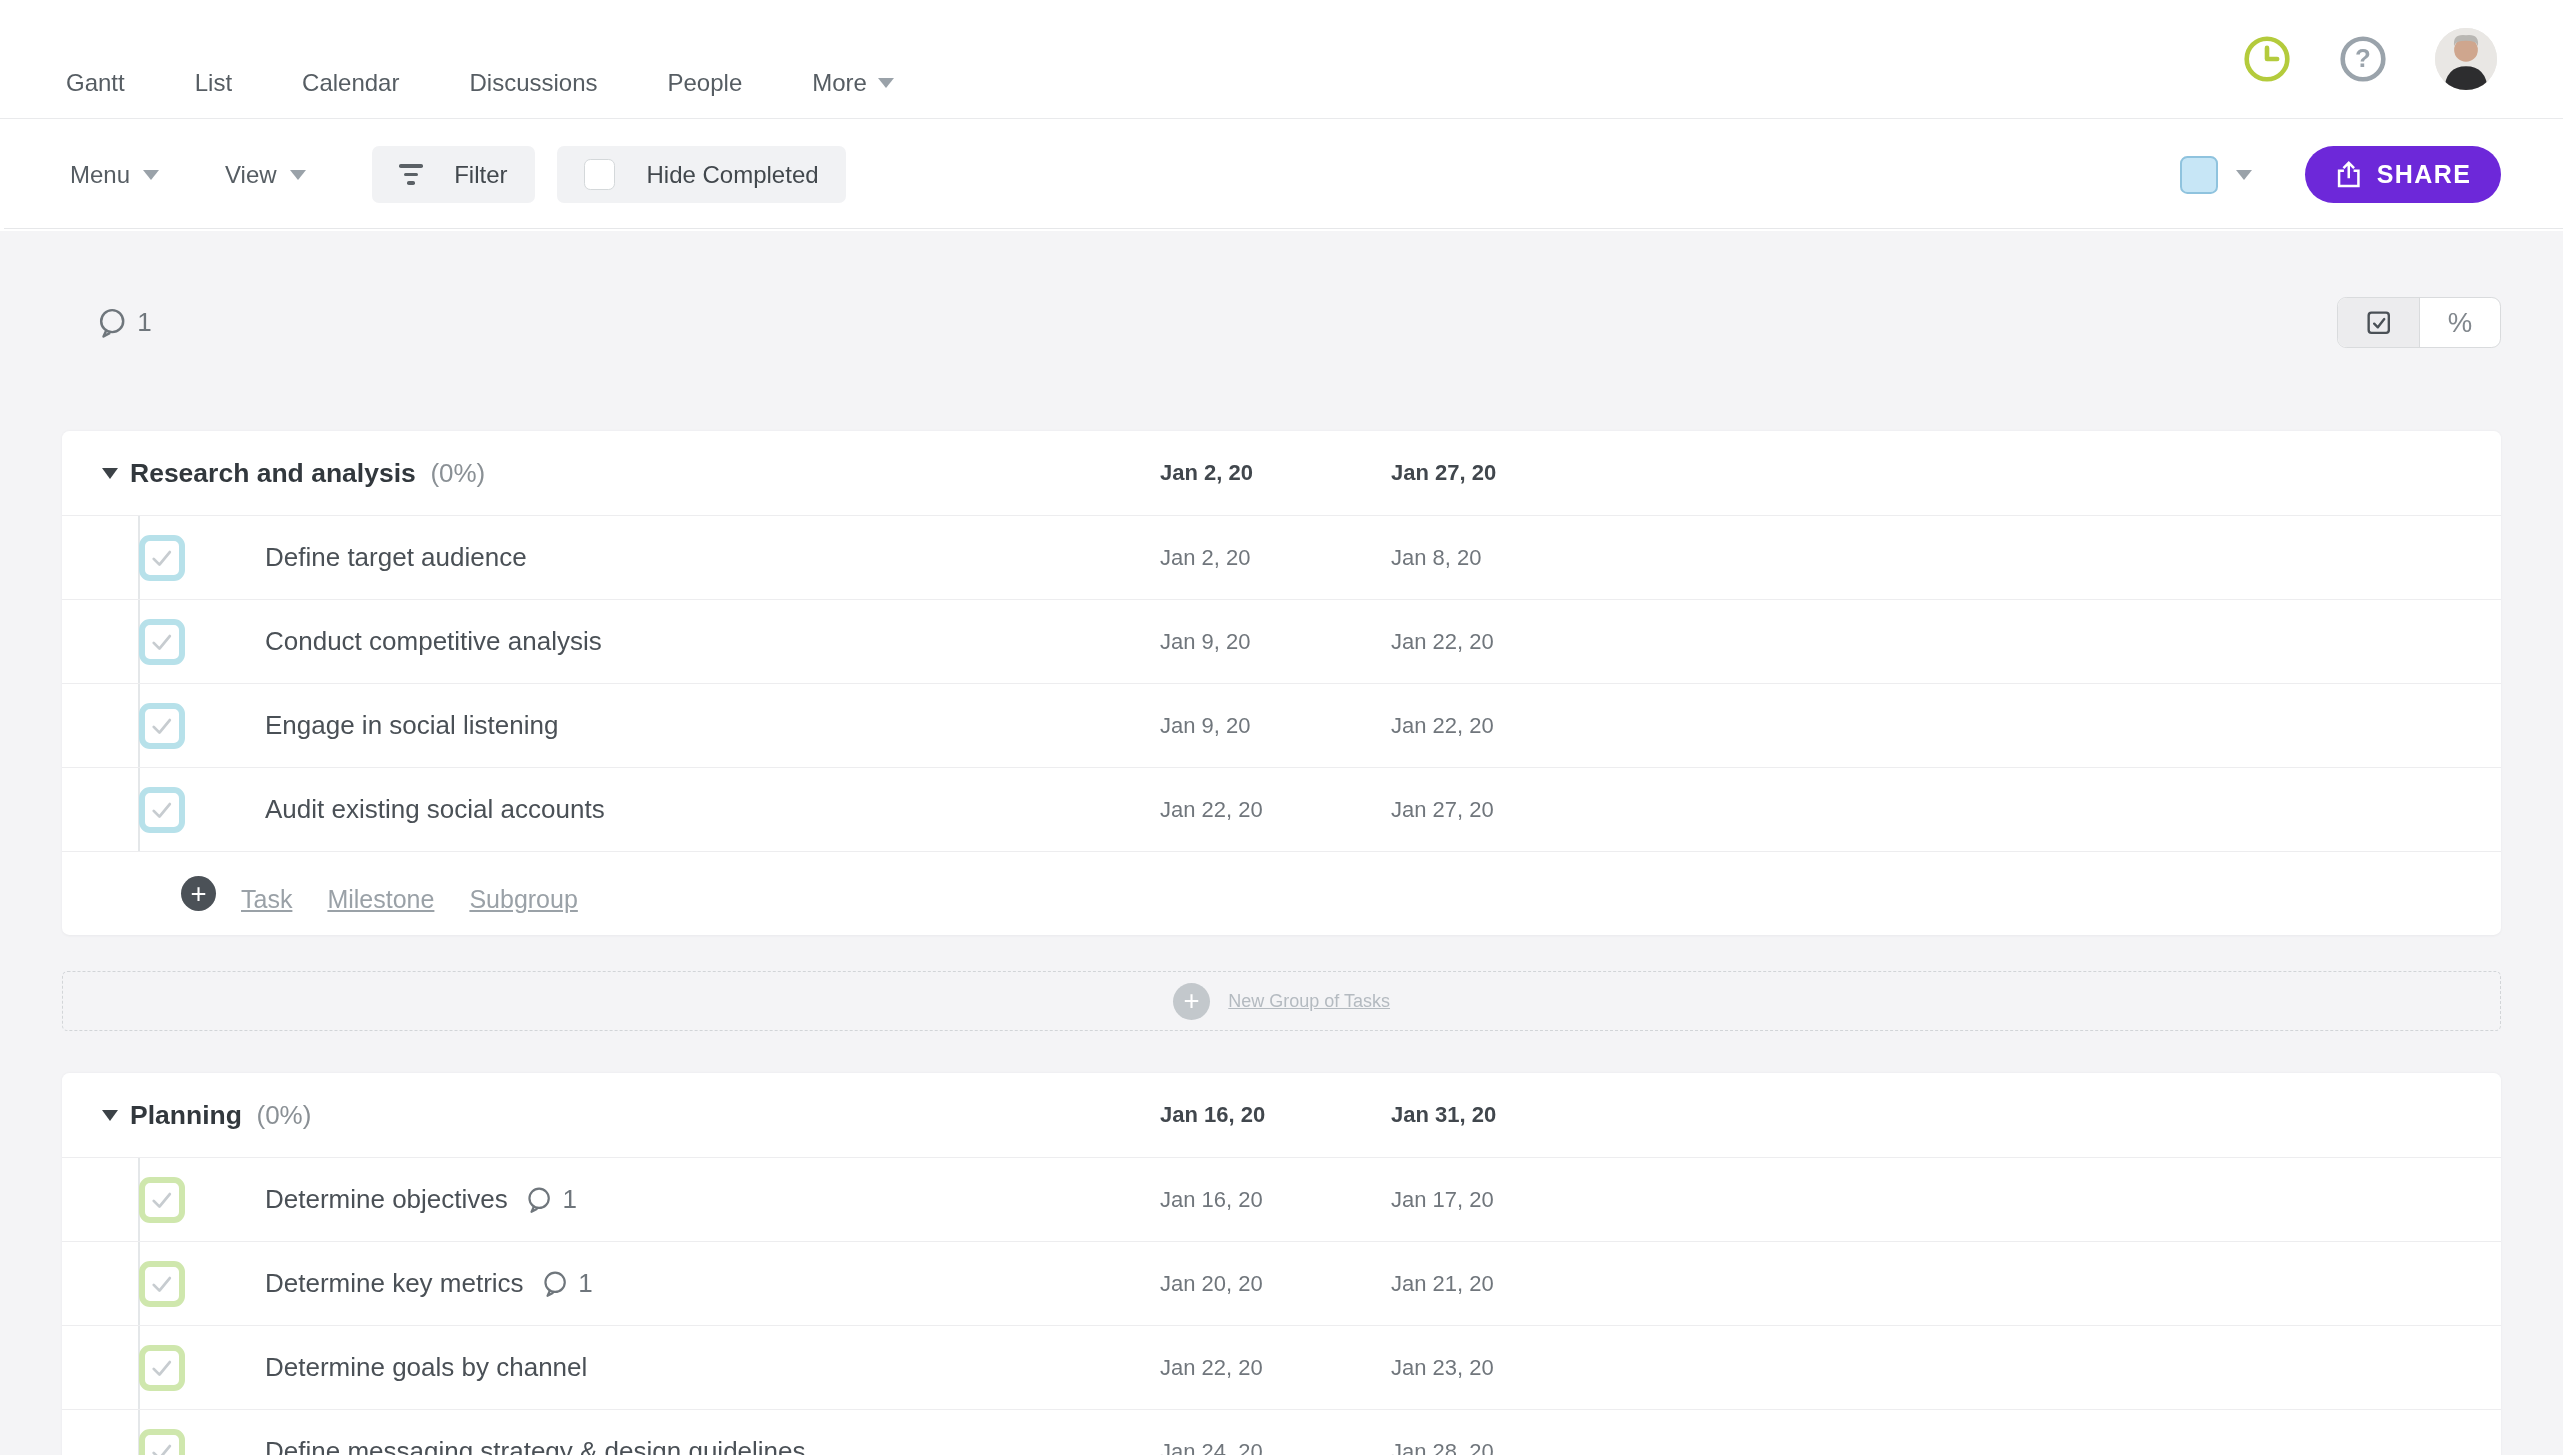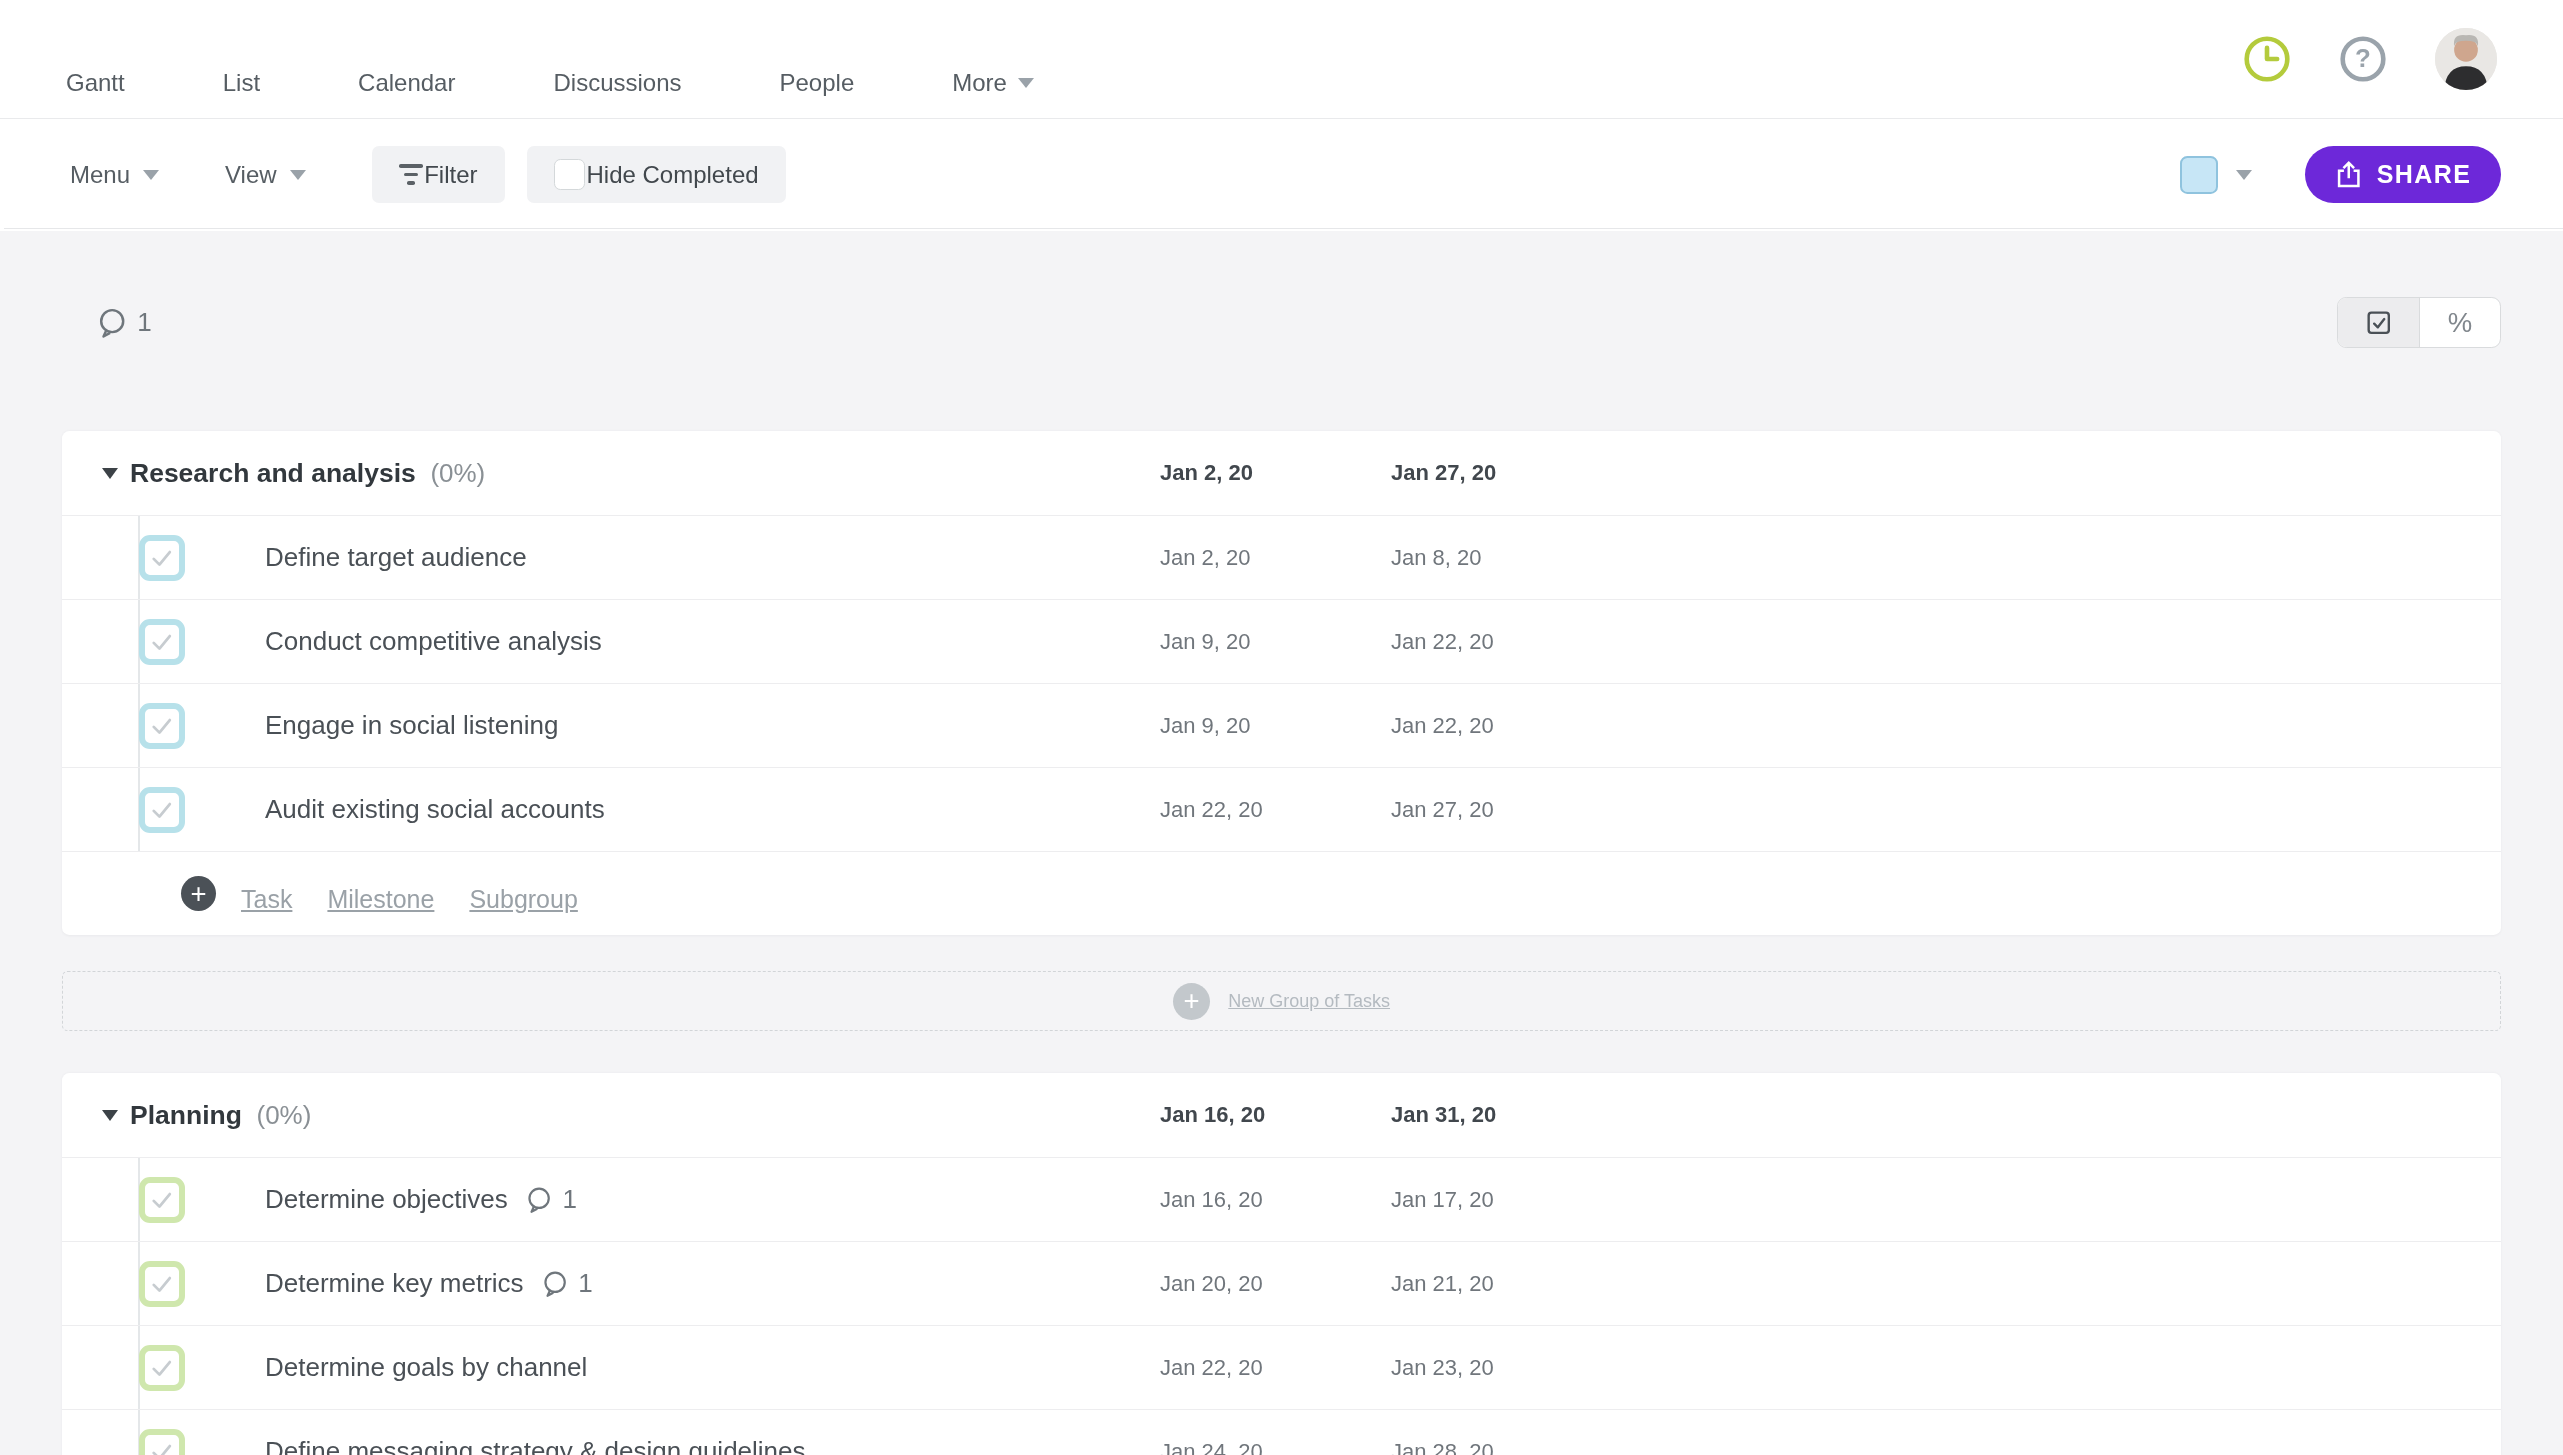--- a/index.html
+++ b/index.html
@@ -2,34 +2,34 @@
 <html style="font-size:14.6px"><head>
 <meta charset="utf-8">
 <style>
   html,body{margin:0;padding:0;background:#fff;}
   *{box-sizing:border-box;font-family:"Liberation Sans", sans-serif;}
   .screen{position:relative;width:2563px;height:1455px;overflow:hidden;background:#fff;}
 
   
   .topnav{position:absolute;top:0;left:0;width:2563px;height:119px;background:#fff;
           border-bottom:1.8px solid #e9eaec;display:flex;align-items:center;padding:0 66px;}
-  .topnav .navitems{display:flex;align-items:center;gap:98px;margin-top:48px;}
+  .topnav .navitems{display:flex;align-items:center;gap:70px;margin-top:48px;}
   .navitem{font-size:24px;color:#565d63;cursor:pointer;display:flex;align-items:center;gap:11px;}
   .caret-down{width:0;height:0;border-left:8.2px solid transparent;border-right:8.2px solid transparent;
               border-top:10px solid #9aa2a9;display:inline-block;}
   .topnav-right{margin-left:auto;display:flex;align-items:center;gap:48px;}
   .icon-circle{width:48px;height:48px;border-radius:50%;display:flex;align-items:center;justify-content:center;}
   .avatar{width:62px;height:62px;border-radius:50%;overflow:hidden;background:#e9e7e4;}
 
   
   .toolbar{position:absolute;top:121px;left:4px;width:2563px;height:108px;background:#fff;
            border-bottom:1.8px solid #e6e7e9;display:flex;align-items:center;padding:0 66px;}
   .tool-dd{display:flex;align-items:center;gap:13px;font-size:24px;color:#565d63;margin-right:66px;cursor:pointer;}
   .pill{height:57px;border-radius:7px;background:#f1f2f4;display:flex;align-items:center;
-        padding:0 27.5px;font-size:24px;color:#42484d;gap:1px;cursor:pointer;margin-right:22px;}
+        padding:0 27.5px;font-size:24px;color:#42484d;gap:31px;cursor:pointer;margin-right:22px;}
   .filter-icon{display:inline-flex;flex-direction:column;align-items:center;gap:4.6px;}
   .filter-icon i{display:block;height:3.7px;background:#5b6166;border-radius:1.8px;}
   .filter-icon i:nth-child(1){width:24px;}
   .filter-icon i:nth-child(2){width:14.6px;}
   .filter-icon i:nth-child(3){width:7.3px;}
   .hc-checkbox{width:31px;height:31px;border:1.8px solid #d4d8da;border-radius:6.4px;background:#fff;}
   .toolbar-right{margin-left:auto;display:flex;align-items:center;}
   .swatch{width:38px;height:38px;border-radius:7.3px;background:#c7e6f6;border:2.7px solid #8fc3de;cursor:pointer;}
   .swatch-caret{margin:0 53px 0 18.3px;}
   .share-btn{width:196px;height:57px;border-radius:29px;background:#6d28d9;border:none;display:flex;

